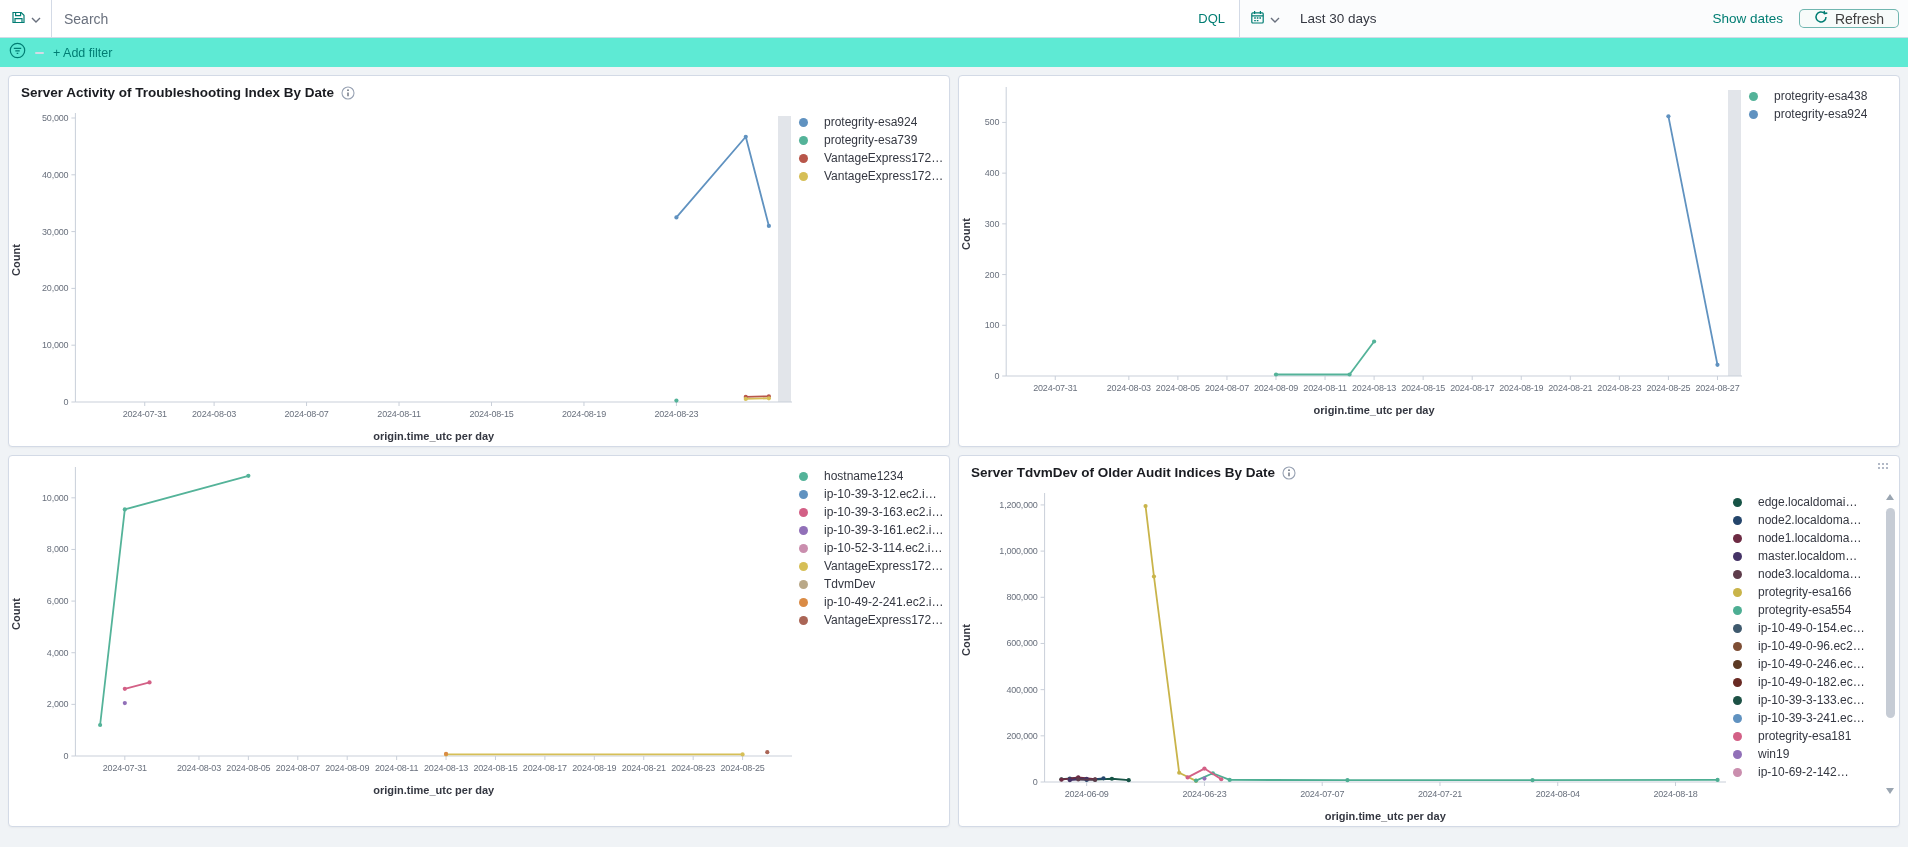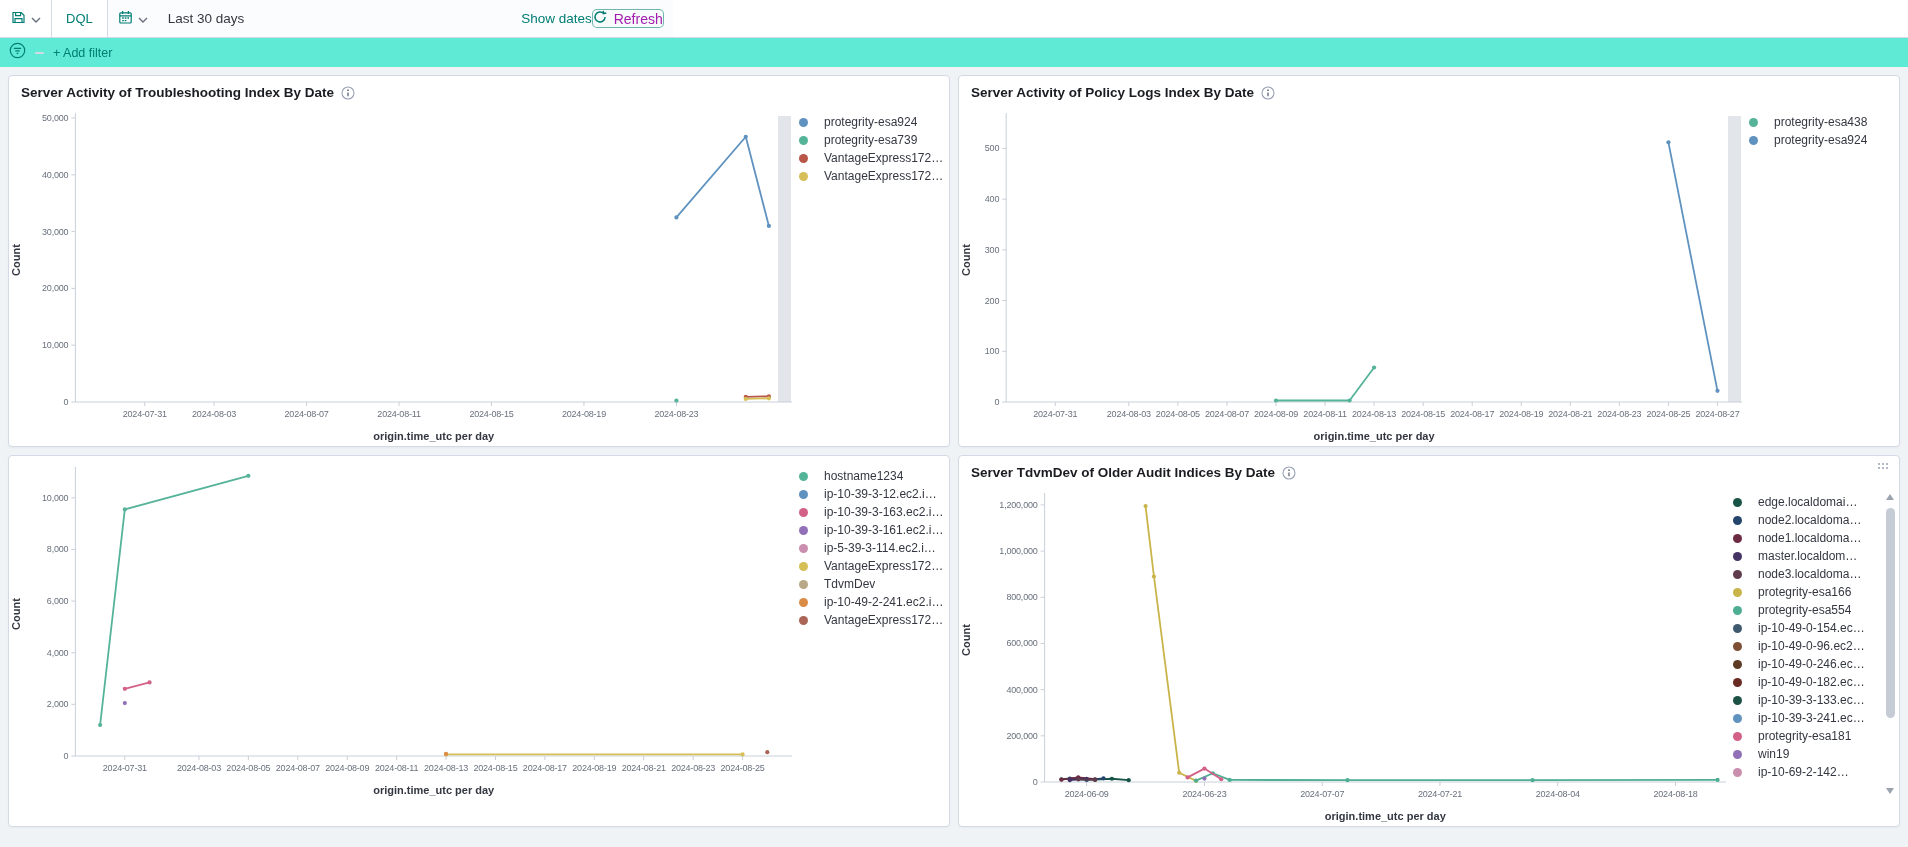--- a/index.html
+++ b/index.html
@@ -8,27 +8,27 @@
 
   
   .top-bar{display:flex;align-items:stretch;height:38px;background:#fff;border-bottom:1px solid #d3dae6}
   .saved-query-btn{width:52px;display:flex;align-items:center;justify-content:center;gap:5px;
     border:none;border-right:1px solid #d3dae6;background:#fff;cursor:pointer}
   .search-input{flex:1;border:none;outline:none;font-size:14px;padding:0 12px;color:#343741;
     font-family:"Liberation Sans",sans-serif;background:transparent}
   .search-input::placeholder{color:#69707d}
   .dql-btn{padding:0 14px;color:#017d73;font-size:13px;background:none;border:none;cursor:pointer;
     font-family:"Liberation Sans",sans-serif}
-  .datepicker{display:flex;align-items:center;border-left:1px solid #d3dae6;width:566px;background:#fbfcfd}
+  .datepicker{display:flex;align-items:center;border-left:1px solid #d3dae6;width:669px;background:#fbfcfd}
   .cal-btn{display:flex;align-items:center;gap:5px;padding:0 10px;height:100%;background:none;border:none;cursor:pointer}
   .time-range{font-size:13.5px;color:#343741;padding:0 10px;flex:1;cursor:pointer}
   .show-dates{color:#017d73;font-size:13.5px;background:none;border:none;cursor:pointer;
     font-family:"Liberation Sans",sans-serif}
-  .refresh-btn{display:flex;align-items:center;gap:7px;margin:5px 9px 5px 0;padding:0 0;
-    border:1px solid rgba(1,125,115,.55);border-radius:5px;background:#f7fbfa;color:#a21caf;
+  .refresh-btn{display:flex;align-items:center;gap:7px;margin:5px 9px 5px 16px;padding:0 14px;
+    border:1px solid rgba(1,125,115,.55);border-radius:5px;background:#f7fbfa;color:#404040;
     font-size:14px;cursor:pointer;font-family:"Liberation Sans",sans-serif}
 
   
   .filter-bar{display:flex;align-items:center;gap:9px;height:29px;padding:0 9px;background:#5eead4}
   .filter-dash{width:9px;height:2px;border-radius:1px;background:#d3dae6}
   .add-filter{color:#017d73;font-size:12.5px;background:none;border:none;cursor:pointer;
     font-family:"Liberation Sans",sans-serif}
 
   
   .dashboard{display:grid;grid-template-columns:1fr 1fr;grid-template-rows:372px 372px;gap:8px;padding:8px}
@@ -70,20 +70,21 @@
           <path d="M4.6 2.6 v3 h5 v-3"></path>
           <path d="M4 12.4 V8.6 h7 v3.8"></path>
       </svg>
     </span>
     <span>
       <svg width="10" height="6" viewBox="0 0 10 6" fill="none" stroke="#69707d" stroke-width="1.4">
           <path d="M1 1 L5 5 L9 1"></path>
         </svg>
     </span>
   </button>
+  <input class="search-input" placeholder="Search" style="">
   <button class="dql-btn">DQL</button>
   <div class="datepicker">
     <button class="cal-btn">
       <span>
         <svg width="15" height="15" viewBox="0 0 15 15" fill="none" stroke="#017d73" stroke-width="1.2">
           <rect x="1.8" y="2.8" width="11.4" height="10.2" rx="1"></rect>
           <path d="M4.6 1 v3 M10.4 1 v3 M1.8 5.8 h11.4"></path>
           <path d="M4.2 8 h1.6 M6.8 8 h1.6 M9.4 8 h1.6 M4.2 10.6 h1.6 M6.8 10.6 h1.6" stroke-width="1.4"></path>
         </svg>
       </span>
@@ -191,30 +192,20 @@
           </div>
           <div class="legend-item">
             <span class="dot" style="background: rgb(214, 191, 87);"></span>
             <span class="legend-label">VantageExpress172…</span>
           </div>
         </div>
     </div>
   </section>
 
   <section class="panel">
-    <header class="panel-header">
-      <h2 class="panel-title">Server Activity of Policy Logs Index By Date</h2>
-      <span class="info-icon">
-        <svg width="14" height="14" viewBox="0 0 14 14" fill="none" stroke="#98a2b3" stroke-width="1.1">
-          <circle cx="7" cy="7" r="6"></circle>
-            <path d="M7 6.4 V10.2" stroke="#69707d" stroke-width="1.4"></path>
-            <circle cx="7" cy="4.2" r="0.9" fill="#69707d" stroke="none"></circle>
-        </svg>
-      </span>
-    </header>
     <div class="chart-row">
       <div class="plot-svg-wrap"><svg width="788" height="344">
             <rect x="769" y="14" width="13" height="286" fill="#e2e5ea"></rect>
             <line x1="47.2" y1="11" x2="47.2" y2="300" stroke="#c9cfd9"></line>
             <line x1="47.2" y1="300" x2="783" y2="300" stroke="#c9cfd9"></line>
             <line x1="43.2" y1="300" x2="47.2" y2="300" stroke="#c9cfd9"></line>
             <text x="40.2" y="303" text-anchor="end" class="tick">0</text>
             <line x1="43.2" y1="249.28571428571428" x2="47.2" y2="249.28571428571428" stroke="#c9cfd9"></line>
             <text x="40.2" y="252.28571428571428" text-anchor="end" class="tick">100</text>
             <line x1="43.2" y1="198.57142857142856" x2="47.2" y2="198.57142857142856" stroke="#c9cfd9"></line>
@@ -347,21 +338,21 @@
           <div class="legend-item">
             <span class="dot" style="background: rgb(211, 96, 134);"></span>
             <span class="legend-label">ip-10-39-3-163.ec2.i…</span>
           </div>
           <div class="legend-item">
             <span class="dot" style="background: rgb(145, 112, 184);"></span>
             <span class="legend-label">ip-10-39-3-161.ec2.i…</span>
           </div>
           <div class="legend-item">
             <span class="dot" style="background: rgb(202, 142, 174);"></span>
-            <span class="legend-label">ip-5-39-3-114.ec2.i…</span>
+            <span class="legend-label">ip-10-52-3-114.ec2.i…</span>
           </div>
           <div class="legend-item">
             <span class="dot" style="background: rgb(214, 191, 87);"></span>
             <span class="legend-label">VantageExpress172…</span>
           </div>
           <div class="legend-item">
             <span class="dot" style="background: rgb(185, 168, 136);"></span>
             <span class="legend-label">TdvmDev</span>
           </div>
           <div class="legend-item">

